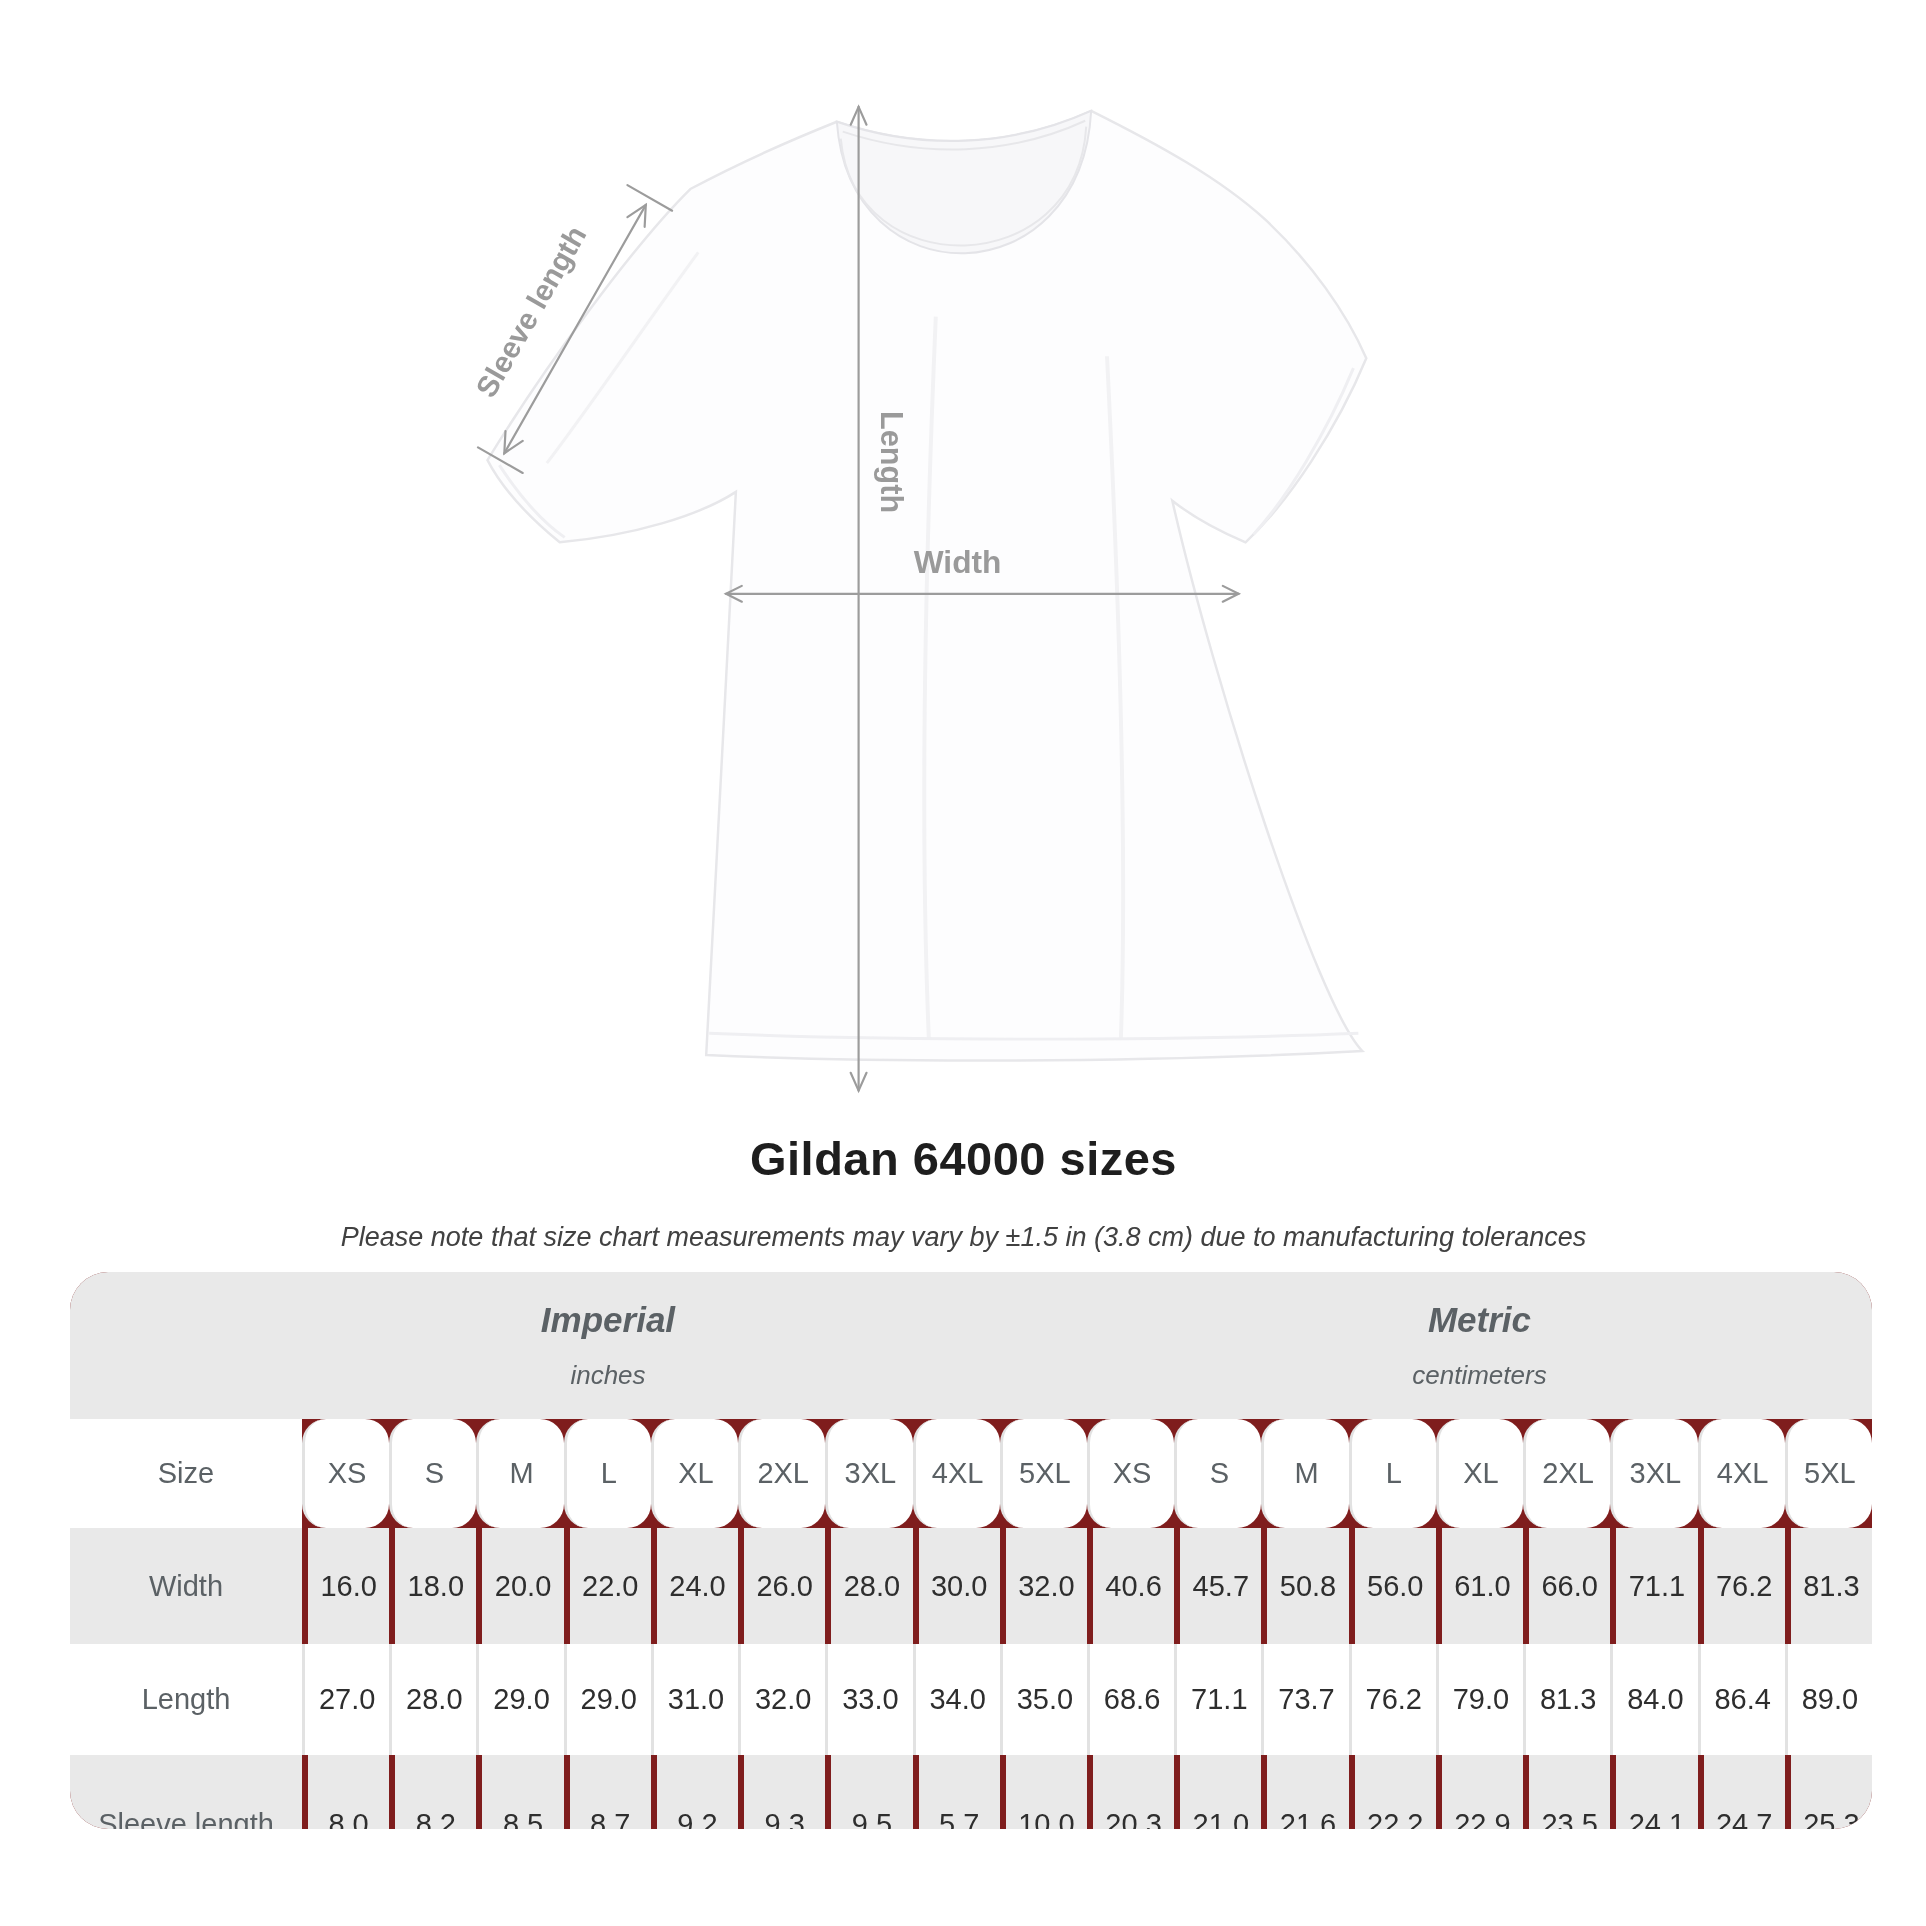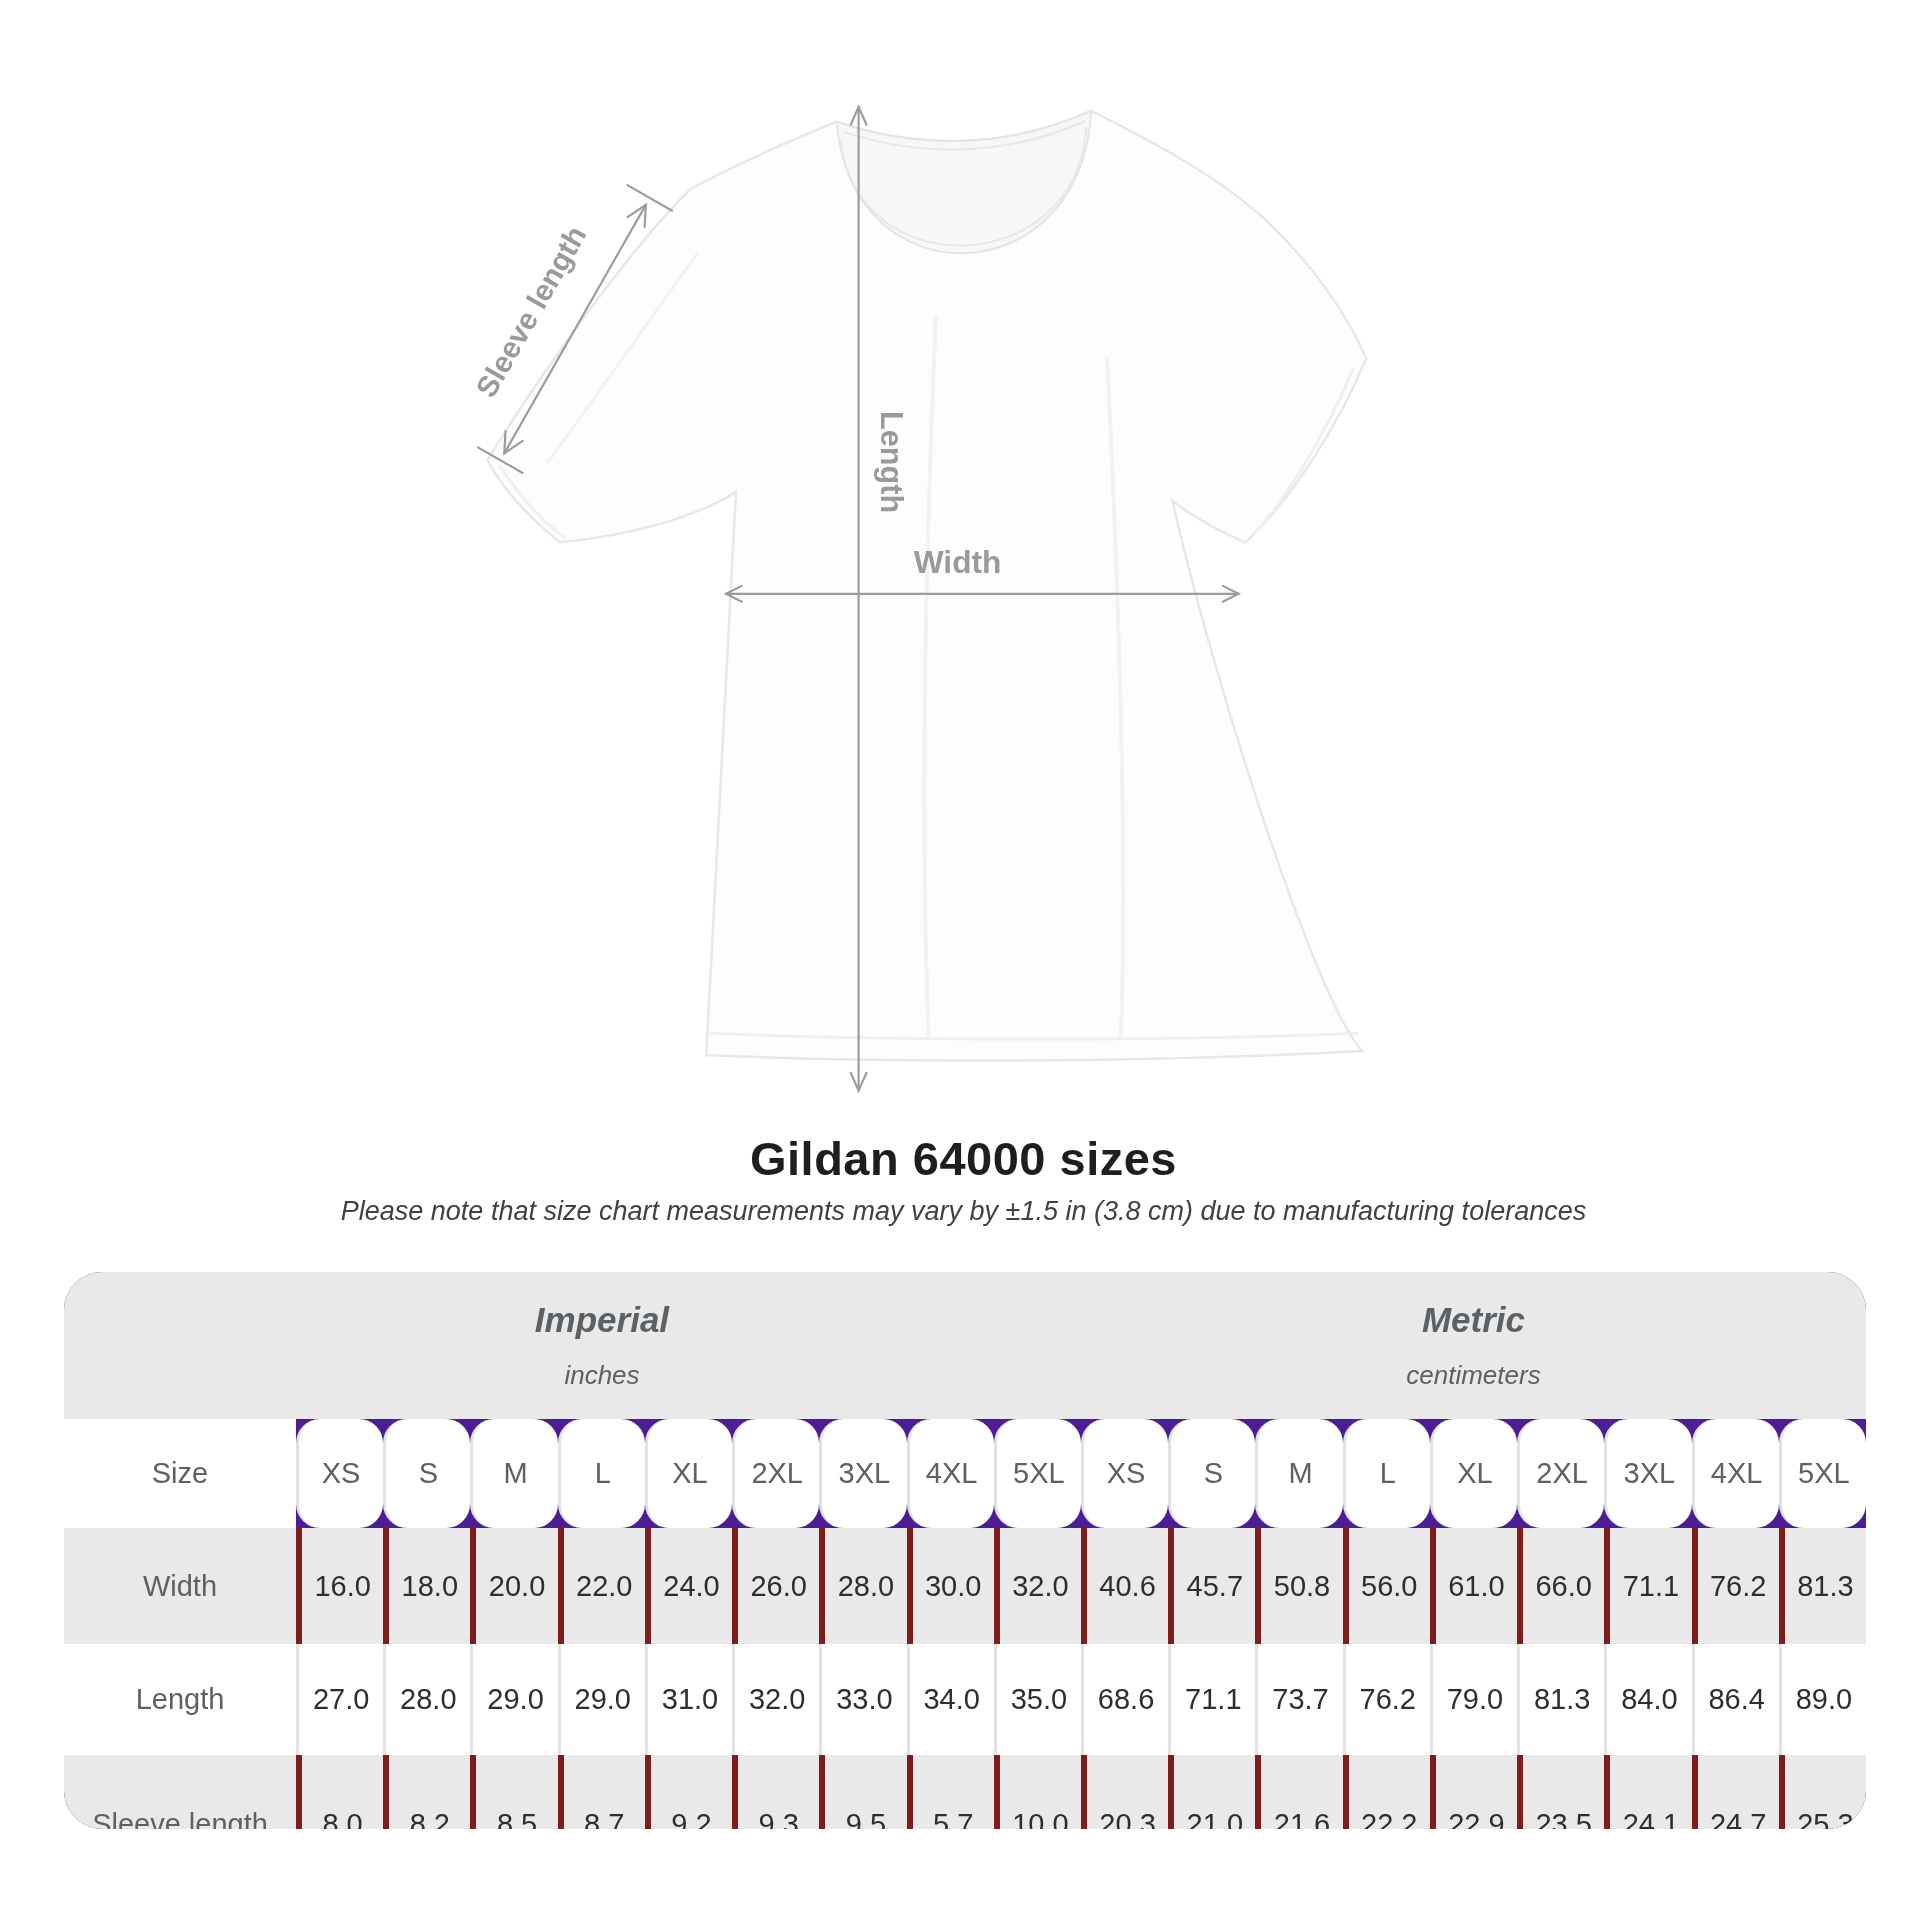--- a/index.html
+++ b/index.html
@@ -10,28 +10,28 @@
   
   .diagram-wrap{position:absolute;left:0;top:0;width:1927px;height:1148px;}
   .diagram-wrap svg{display:block;}
 
   
   .page-title{
     position:absolute;left:0;top:1131px;width:100%;
     text-align:center;font-size:47px;font-weight:bold;color:#1e1e1e;letter-spacing:0.5px;
   }
   .page-note{
-    position:absolute;left:0;top:1196px;width:100%;
+    position:absolute;left:0;top:1222px;width:100%;
     text-align:center;font-style:italic;font-size:27px;color:#414141;
   }
 
   
   .table-card{
-    position:absolute;left:64px;top:1272px;width:1802px;height:557px;
-    background:#4c1d95;border-radius:38px;overflow:hidden;
+    position:absolute;left:70px;top:1272px;width:1802px;height:557px;
+    background:#7f1d1d;border-radius:38px;overflow:hidden;
   }
   table.size-table{
     width:100%;height:100%;border-collapse:separate;border-spacing:0;table-layout:fixed;
   }
   table.size-table th,table.size-table td{
     padding:0;margin:0;text-align:center;vertical-align:middle;font-weight:normal;
   }
   col.label-col{width:232px;}
 
   tr.units-row th{height:147px;background:#e9e9e9;}

